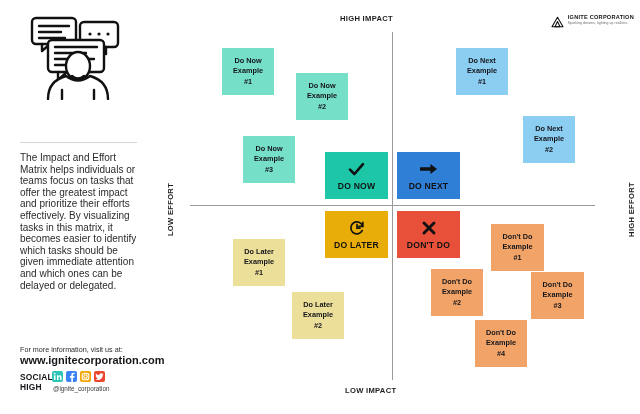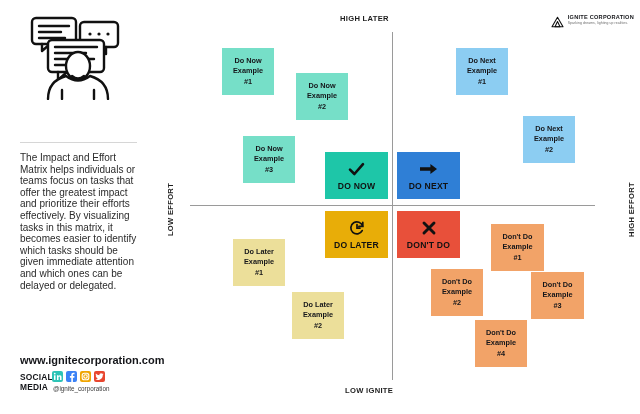--- a/index.html
+++ b/index.html
@@ -118,24 +118,25 @@
         <path d="M50 64 q6 5 12 0"></path>
         <path d="M26 87 q0 -18 18 -23 q12 9 24 0 q18 5 18 23" fill="#fff"></path>
         <line x1="40" y1="78" x2="40" y2="87"></line>
         <line x1="72" y1="78" x2="72" y2="87"></line>
       </svg>
     </div>
 
     <div class="divider"></div>
     <div class="blurb">The Impact and Effort Matrix helps individuals or teams focus on tasks that offer the greatest impact and prioritize their efforts effectively. By visualizing tasks in this matrix, it becomes easier to identify which tasks should be given immediate attention and which ones can be delayed or delegated.</div>
 
+    <div class="info-lead">For more information, visit us at:</div>
     <div class="info-url">www.ignitecorporation.com</div>
 
     <div class="social-label" style="white-space:pre-line">SOCIAL
-MEDIA</div>
+HIGH</div>
 
     <div class="social-icons">
       <span class="sicon" style="background:#2ec4b6">
         <svg width="11" height="11" viewBox="0 0 11 11" fill="#fff">
           <rect x="2" y="4.3" width="1.5" height="4.6"></rect>
             <circle cx="2.75" cy="2.6" r="0.9"></circle>
           <path d="M5 4.3h1.4v0.7c0.3-0.5 0.9-0.8 1.5-0.8 1.1 0 1.6 0.7 1.6 1.9V8.9H8v-2.5c0-0.6-0.2-0.9-0.7-0.9s-0.8 0.3-0.8 0.9V8.9H5z"></path>
         </svg>
       </span>
       <span class="sicon" style="background:#3b82f6">
@@ -158,22 +159,22 @@
     </div>
 
     <div class="handle">@ignite_corporation</div>
   </div>
 
   <div class="matrix">
 
     <div class="axis-v"></div>
     <div class="axis-h"></div>
 
-    <div class="axlabel ax-high-impact">HIGH LATER</div>
-    <div class="axlabel ax-low-impact">LOW IGNITE</div>
+    <div class="axlabel ax-high-impact">HIGH IMPACT</div>
+    <div class="axlabel ax-low-impact">LOW IMPACT</div>
     <div class="axlabel ax-low-effort">LOW EFFORT</div>
     <div class="axlabel ax-high-effort">HIGH EFFORT</div>
 
     <div class="brand">
       <span class="brand-tri">
         <svg width="13" height="12" viewBox="0 0 13 12" fill="none" stroke="#111" stroke-width="1.1" stroke-linejoin="round">
           <path d="M6.5 1.3 L12 10.8 H1 Z"></path>
           <path d="M6.5 5.6 L9 10.8 H4 Z"></path>
         </svg>
       </span>

